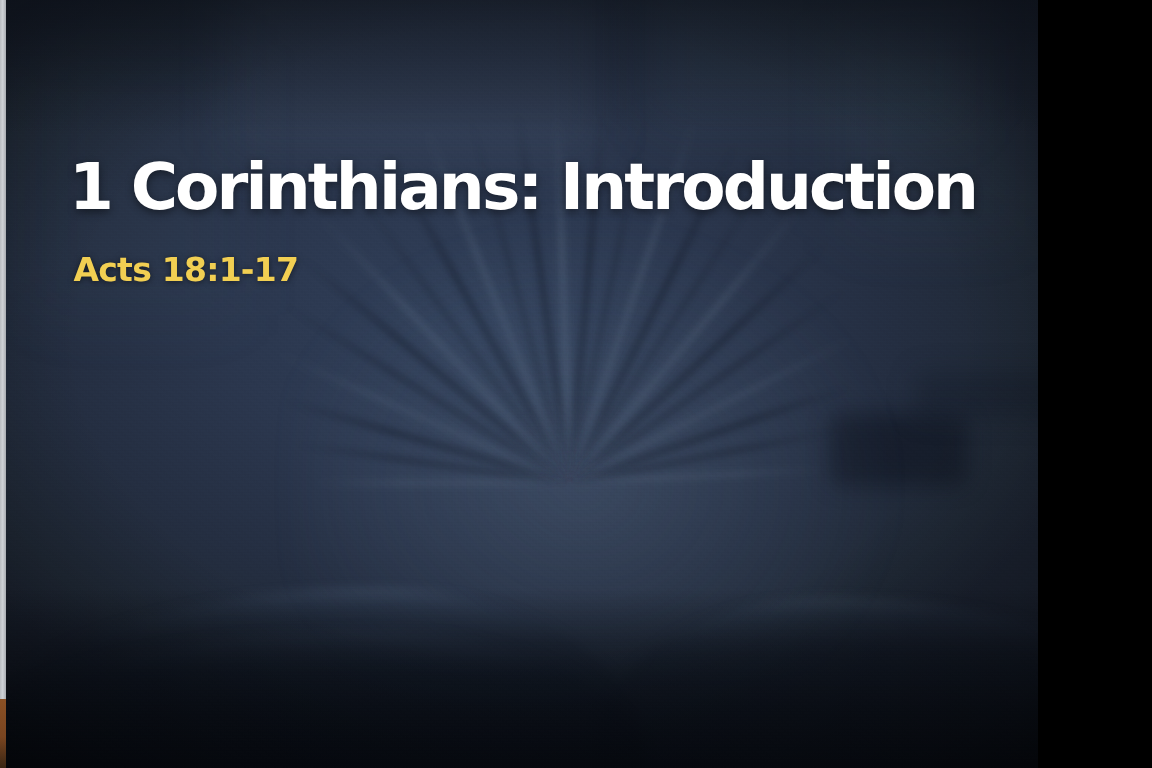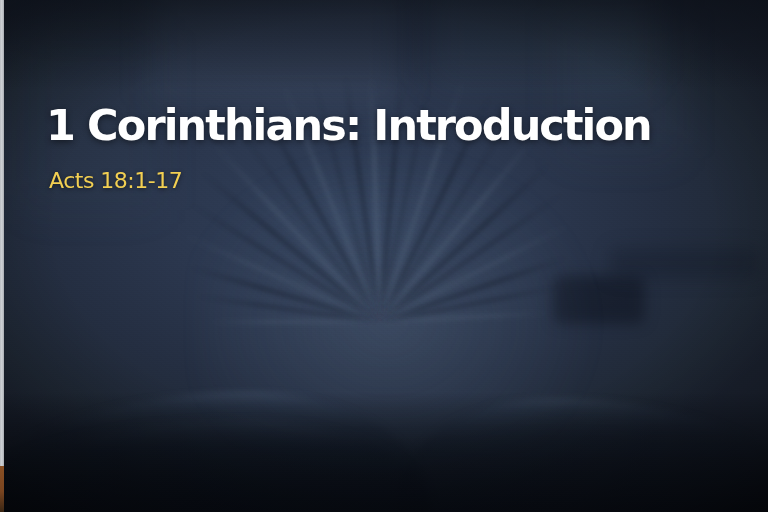--- a/index.html
+++ b/index.html
@@ -7,21 +7,21 @@
     margin: 0;
     padding: 0;
     background: #000;
   }
   body {
     font-family: "Liberation Sans", sans-serif;
   }
 
   #slide {
     position: relative;
-    width: 768px;
+    width: 692px;
     height: 512px;
     overflow: hidden;
     background: #701a75;
     user-select: none;
   }
 
   
   .bg-layer {
     position: absolute;
     inset: 0;
@@ -246,21 +246,21 @@
     text-shadow: 0 2px 6px rgba(0,0,0,0.45);
   }
 
   #slide-reference {
     position: absolute;
     left: 49px;
     top: 167px;
     margin: 0;
     color: #f2cf52;
     font-family: "DejaVu Sans", sans-serif;
-    font-weight: 400;
+    font-weight: 700;
     font-size: 22px;
     line-height: 28px;
     letter-spacing: -0.5px;
     white-space: nowrap;
     text-shadow: 0 1px 4px rgba(0,0,0,0.5);
   }
 
   #slide-speaker {
     position: absolute;
     left: 49px;

